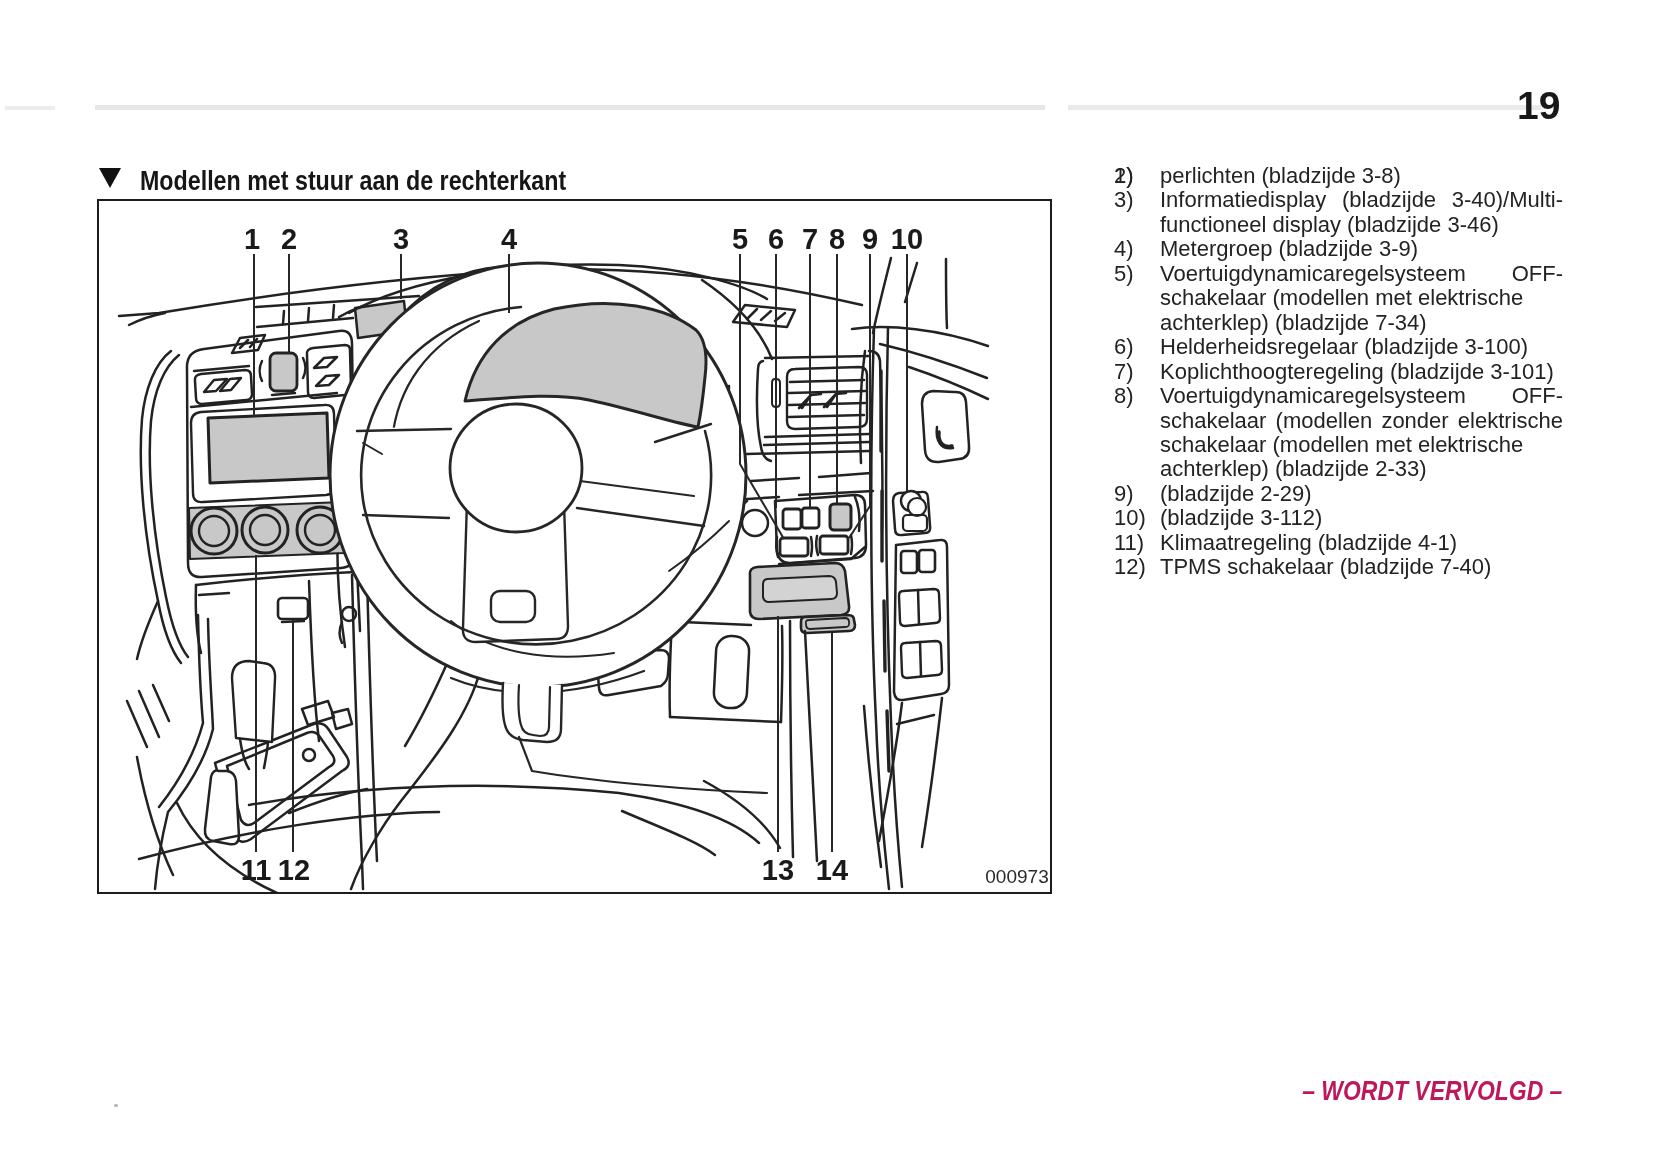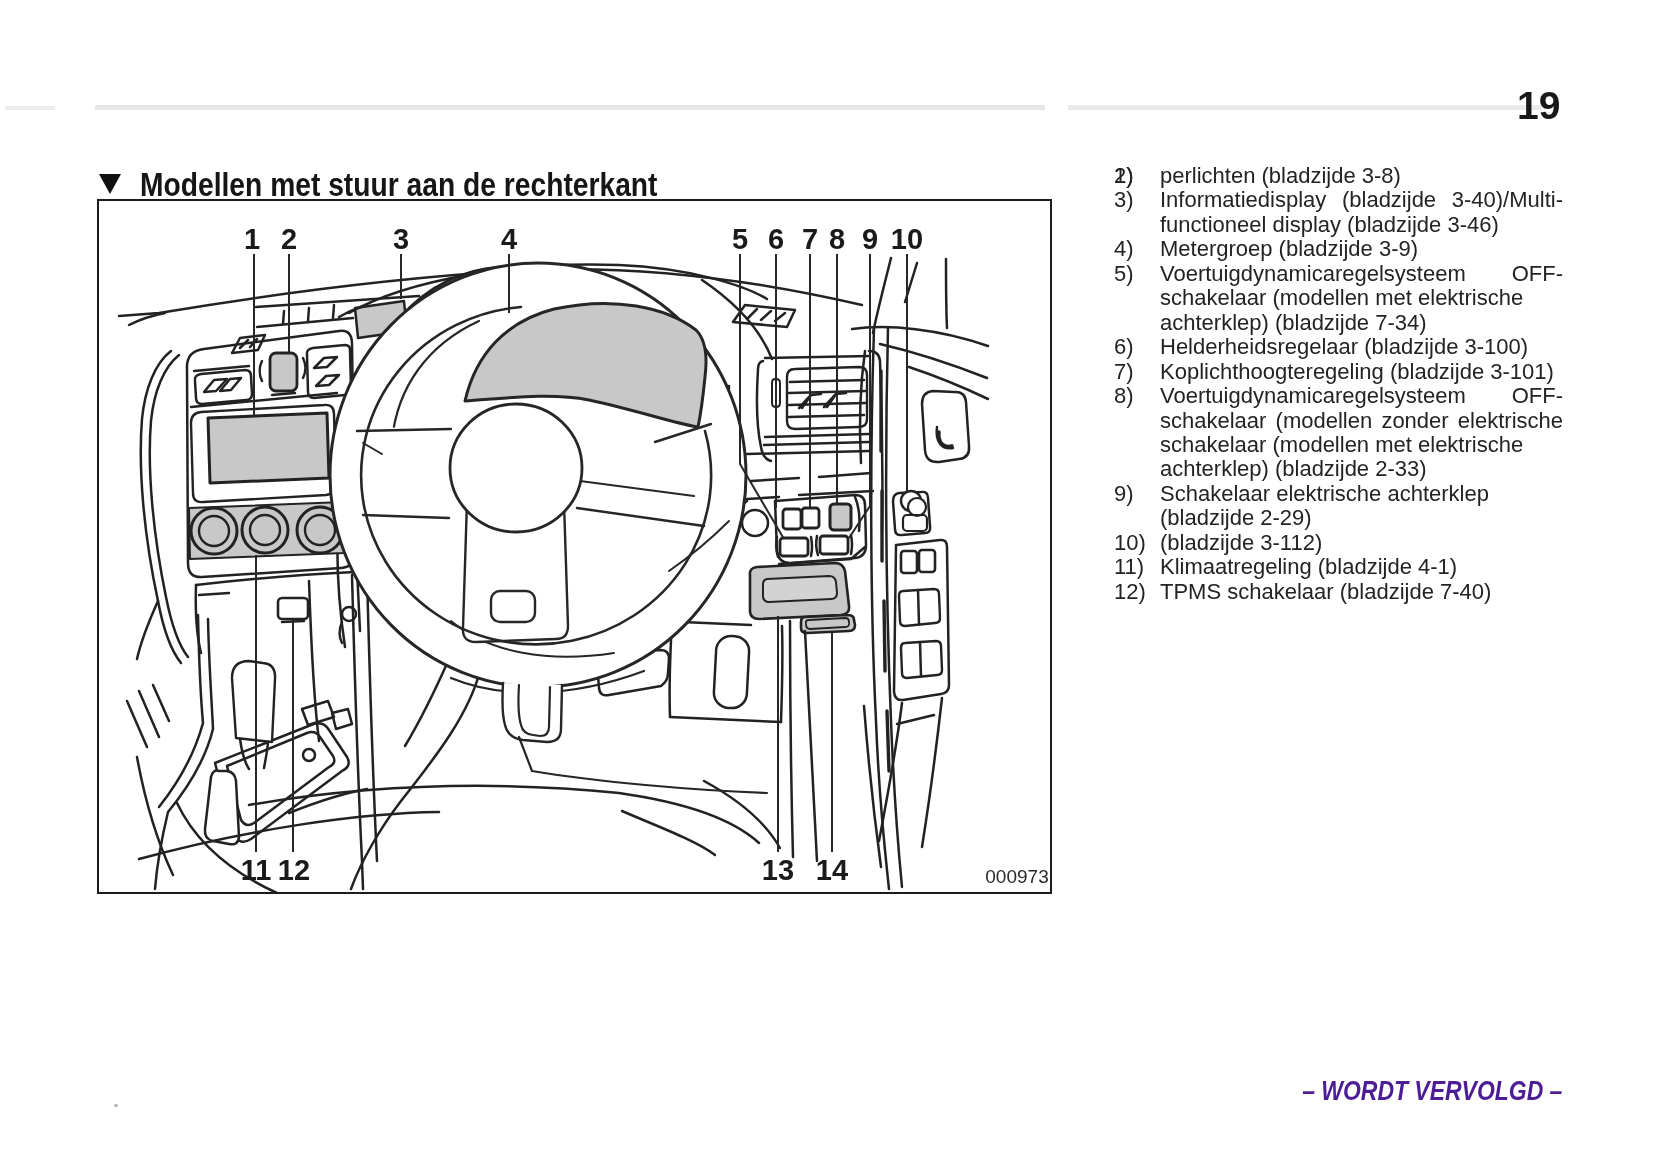--- a/index.html
+++ b/index.html
@@ -2,34 +2,34 @@
 <html><head>
 <meta charset="utf-8">
 <style>
   html,body{margin:0;padding:0;}
   body{width:1654px;height:1174px;background:#fff;position:relative;overflow:hidden;
        font-family:"Liberation Sans",sans-serif;color:#1e1e1e;}
   .pageno{position:absolute;left:1517px;top:84px;font-size:39px;font-weight:bold;color:#181818;}
   .scan1{position:absolute;left:95px;top:105px;width:950px;height:5px;background:#e7e7e9;}
   .scan2{position:absolute;left:1068px;top:105px;width:473px;height:5px;background:#eaeaec;}
   .scan3{position:absolute;left:5px;top:106px;width:50px;height:4px;background:#ededef;}
-  .heading{position:absolute;left:99px;top:165px;font-size:34px;font-weight:bold;color:#161616;
+  .heading{position:absolute;left:99px;top:165px;font-size:28px;font-weight:bold;color:#161616;
            white-space:nowrap;}
   .htext{display:inline-block;transform:scaleX(0.83);transform-origin:0 50%;}
   .tri{display:inline-block;width:0;height:0;border-left:11px solid transparent;
        border-right:11px solid transparent;border-top:20px solid #111;margin-right:19px;
        position:relative;top:-2px;}
   .frame{position:absolute;left:97px;top:199px;width:951px;height:691px;border:2.5px solid #1c1c1c;}
   .legend{position:absolute;left:1114px;top:164px;width:449px;font-size:22px;line-height:24.45px;
           color:#232323;}
   .it{position:relative;padding-left:46px;}
   .num{position:absolute;left:0;top:0;}
   .j{text-align:justify;text-align-last:justify;}
   .footer{position:absolute;left:1200px;top:1075px;width:362px;font-size:28px;font-weight:bold;
-          font-style:italic;color:#4c1d95;text-align:right;}
+          font-style:italic;color:#be185d;text-align:right;}
   .ftext{display:inline-block;transform:scaleX(0.82);transform-origin:100% 50%;}
   .dot{position:absolute;left:114px;top:1104px;width:4px;height:3px;background:#b5b5b5;border-radius:2px;}
 </style>
 </head>
 <body>
 
 <div class="scan1"></div>
 <div class="scan2"></div>
 <div class="scan3"></div>
 
@@ -389,21 +389,20 @@
     </div>
   <div class="it">
       <span class="num">8)</span>
       <div class="j">Voertuigdynamicaregelsysteem OFF-</div>
       <div class="j">schakelaar (modellen zonder elektrische</div>
       <div>schakelaar (modellen met elektrische</div>
       <div>achterklep) (bladzijde 2-33)</div>
     </div>
   <div class="it">
       <span class="num">9)</span>
-      <div>Schakelaar elektrische achterklep</div>
       <div>(bladzijde 2-29)</div>
     </div>
   <div class="it">
       <span class="num">10)</span>
       <div>(bladzijde 3-112)</div>
     </div>
   <div class="it">
       <span class="num">11)</span>
       <div>Klimaatregeling (bladzijde 4-1)</div>
     </div>

